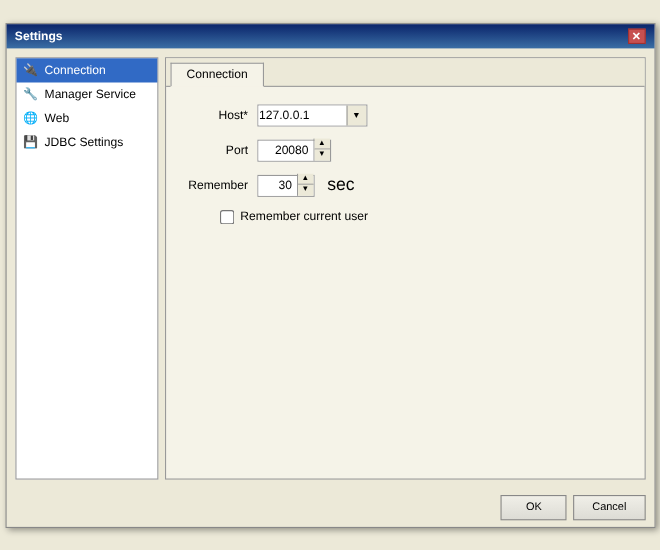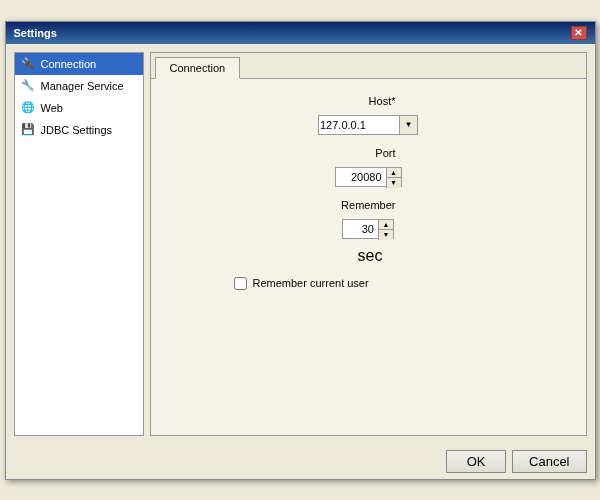--- a/index.html
+++ b/index.html
@@ -132,21 +132,20 @@
     .tab-content {
       padding: 16px 20px;
       flex: 1;
     }
 
     .form-row {
       display: flex;
       align-items: center;
       margin-bottom: 12px;
       gap: 8px;
-      flex-direction: column;
     }
 
     .form-label {
       width: 55px;
       text-align: right;
       font-size: 11px;
     }
 
     .input-with-arrow {
       display: flex;
@@ -172,21 +171,21 @@
       border-left: 1px solid #999;
       display: flex;
       align-items: center;
       justify-content: center;
       cursor: pointer;
       font-size: 8px;
     }
 
     .spinner-group {
       display: flex;
-      align-items: flex-start;
+      align-items: flex-end;
       border: 1px solid #999;
       background: white;
       height: 20px;
     }
 
     .spinner-group input {
       border: none;
       outline: none;
       padding: 2px 4px;
       font-size: 11px;
@@ -218,21 +217,21 @@
 
     .spinner-btn:first-child {
       border-bottom: 1px solid #999;
     }
 
     .checkbox-row {
       display: flex;
       align-items: center;
       gap: 6px;
       margin-top: 4px;
-      margin-left: 63px;
+      margin-left: 29px;
     }
 
     .checkbox-row input[type="checkbox"] {
       margin: 0;
     }
 
     .suffix-label {
       font-size: 16px;
       margin-left: 4px;
     }
@@ -242,21 +241,21 @@
       display: flex;
       justify-content: flex-end;
       gap: 6px;
       padding: 6px 8px;
     }
 
     .btn {
       padding: 3px 16px;
       border: 1px solid #888;
       background: linear-gradient(to bottom, #f0efe8, #dddcd5);
-      font-size: 13px;
+      font-size: 10px;
       cursor: pointer;
       min-width: 60px;
       height: 23px;
     }
   </style>
 </head>
 <body>
 
 <div class="dialog">
 

